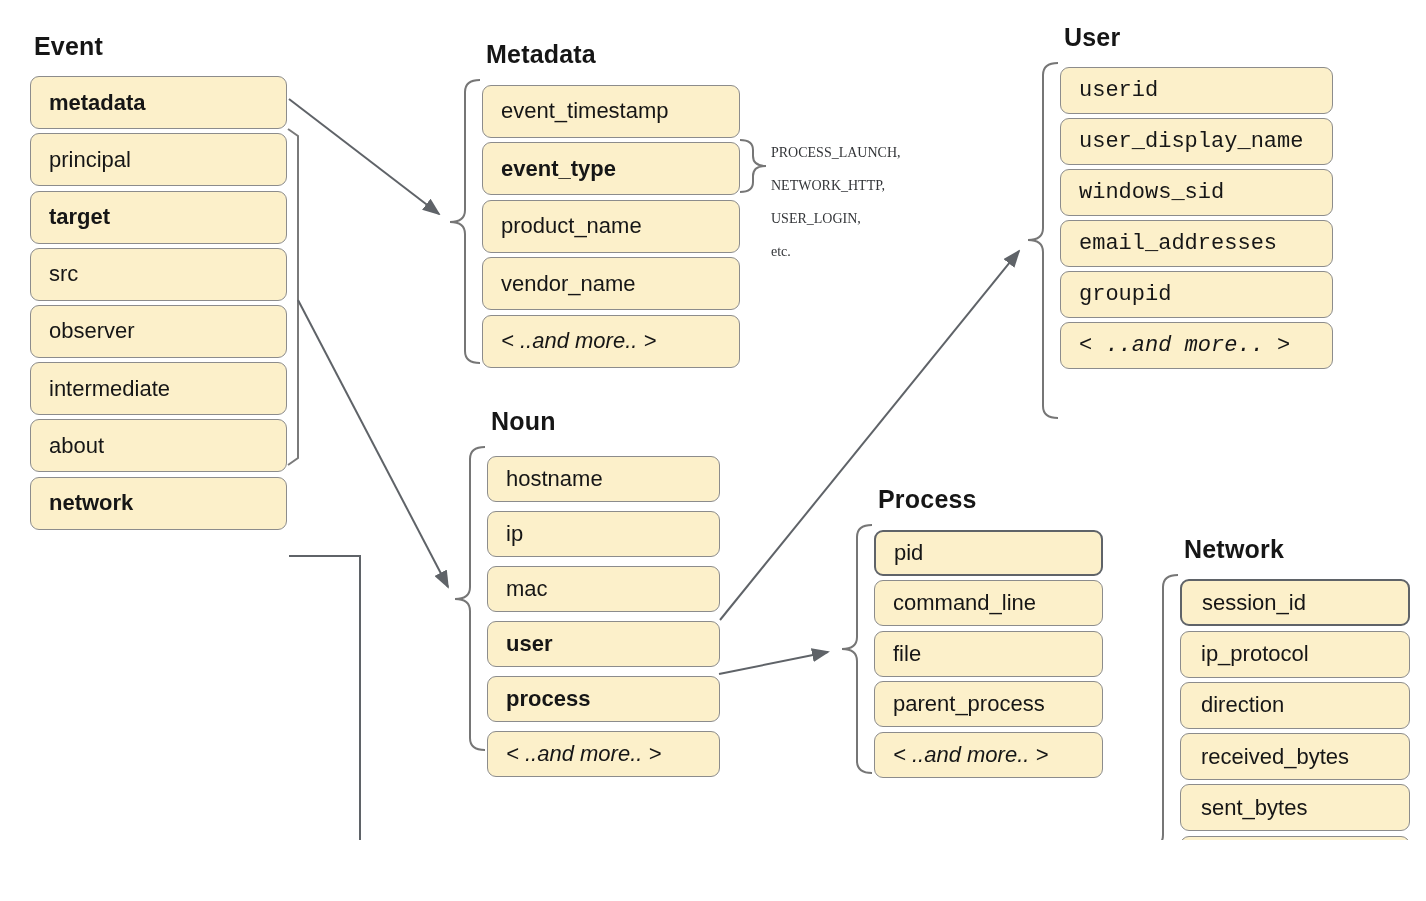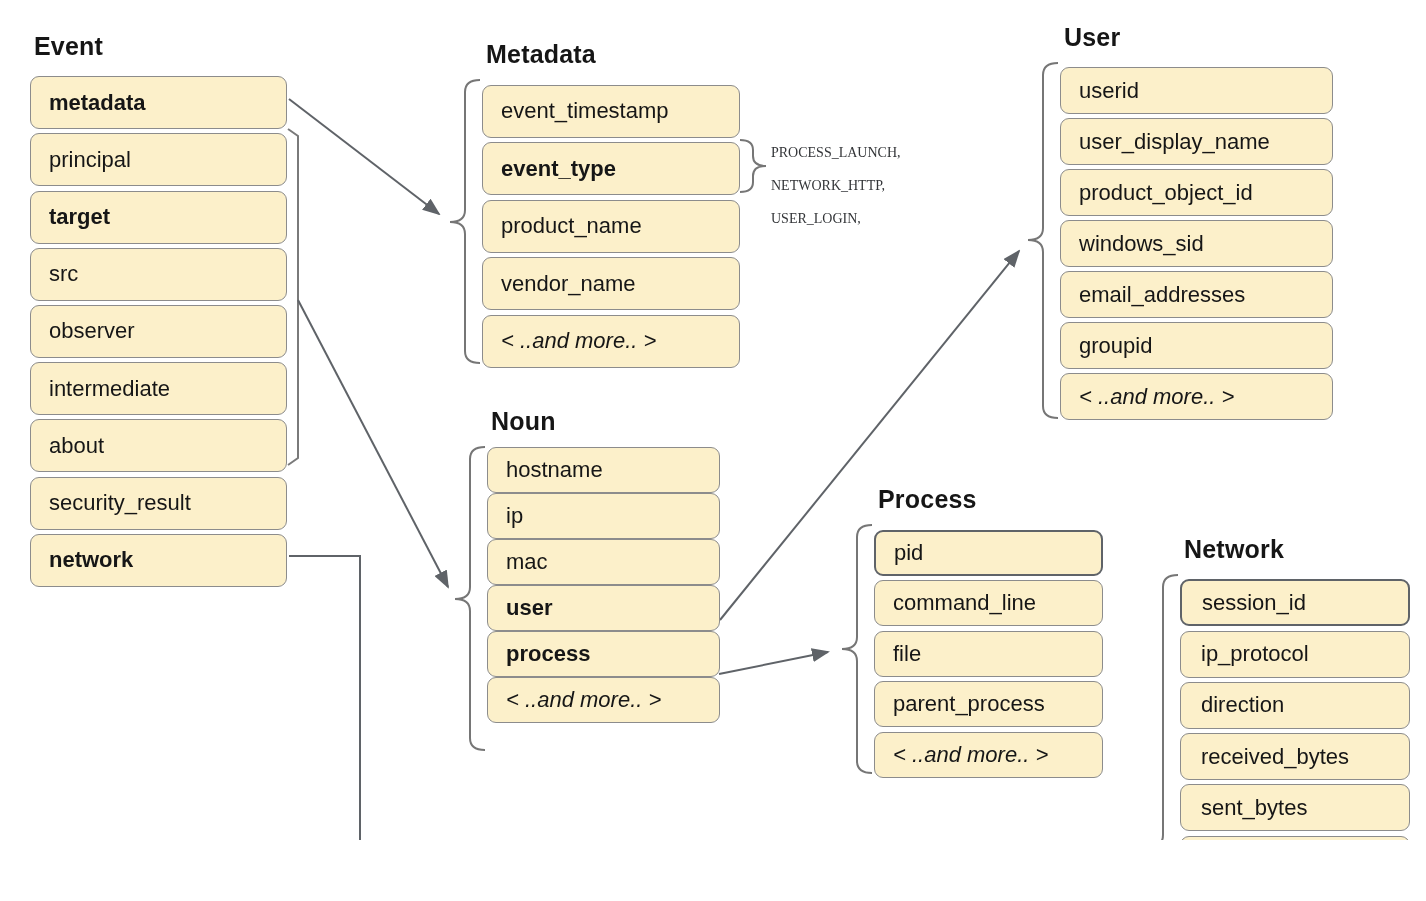--- a/index.html
+++ b/index.html
@@ -22,24 +22,24 @@
     font-size:22px;color:var(--ink);
   }
   .box.dark{border:2px solid var(--box-border-dark);}
   .box.bold span{font-weight:700;}
   .box.more span{font-style:italic;}
   
   #g-event   {left:30px;  top:32px;  width:257px;gap:4.2px;}
   #g-event .box{height:53px;}
   #g-metadata{left:482px; top:40px;  width:258px;gap:4.5px;}
   #g-metadata .box{height:53px;}
-  #g-noun    {left:487px; top:407px; width:233px;gap:0;}
+  #g-noun    {left:487px; top:407px; width:233px;gap:9px;}
   #g-noun .box{height:46px;}
   #g-user    {left:1060px;top:23px;  width:273px;gap:4px;}
-  #g-user .box{height:47px;}
+  #g-user .box{height:47px;font-family:Liberation Mono, monospace;}
   #g-process {left:874px; top:485px; width:229px;gap:4.5px;}
   #g-process .box{height:46px;text-align:right;}
   #g-network {left:1180px;top:535px; width:230px;gap:4.3px;}
   #g-network .box{height:47px;padding-left:20px;}
   #event-type-values{
     position:absolute;left:771px;top:136px;z-index:1;
     font-size:14px;line-height:33px;color:#333538;white-space:nowrap;font-family:Liberation Serif, serif;
   }
   #bottom-strip{
     position:absolute;left:0;top:895px;width:1426px;height:6px;
@@ -90,23 +90,20 @@
       </div>
     <div class="box">
         <span>observer</span>
       </div>
     <div class="box">
         <span>intermediate</span>
       </div>
     <div class="box">
         <span>about</span>
       </div>
-    <div class="box">
-        <span>security_result</span>
-      </div>
     <div class="box bold">
         <span>network</span>
       </div>
   </div>
 
   <div class="group" id="g-metadata">
     <h2>Metadata</h2>
     <div class="box">
         <span>event_timestamp</span>
       </div>
@@ -121,20 +118,21 @@
       </div>
     <div class="box more">
         <span>&lt; ..and more.. &gt;</span>
       </div>
   </div>
 
   <div id="event-type-values">
     <div>PROCESS_LAUNCH,</div>
     <div>NETWORK_HTTP,</div>
     <div>USER_LOGIN,</div>
+    <div>etc.</div>
   </div>
 
   <div class="group" id="g-noun">
     <h2>Noun</h2>
     <div class="box">
         <span>hostname</span>
       </div>
     <div class="box">
         <span>ip</span>
       </div>
@@ -152,23 +150,20 @@
       </div>
   </div>
 
   <div class="group" id="g-user">
     <h2>User</h2>
     <div class="box">
         <span>userid</span>
       </div>
     <div class="box">
         <span>user_display_name</span>
-      </div>
-    <div class="box">
-        <span>product_object_id</span>
       </div>
     <div class="box">
         <span>windows_sid</span>
       </div>
     <div class="box">
         <span>email_addresses</span>
       </div>
     <div class="box">
         <span>groupid</span>
       </div>

